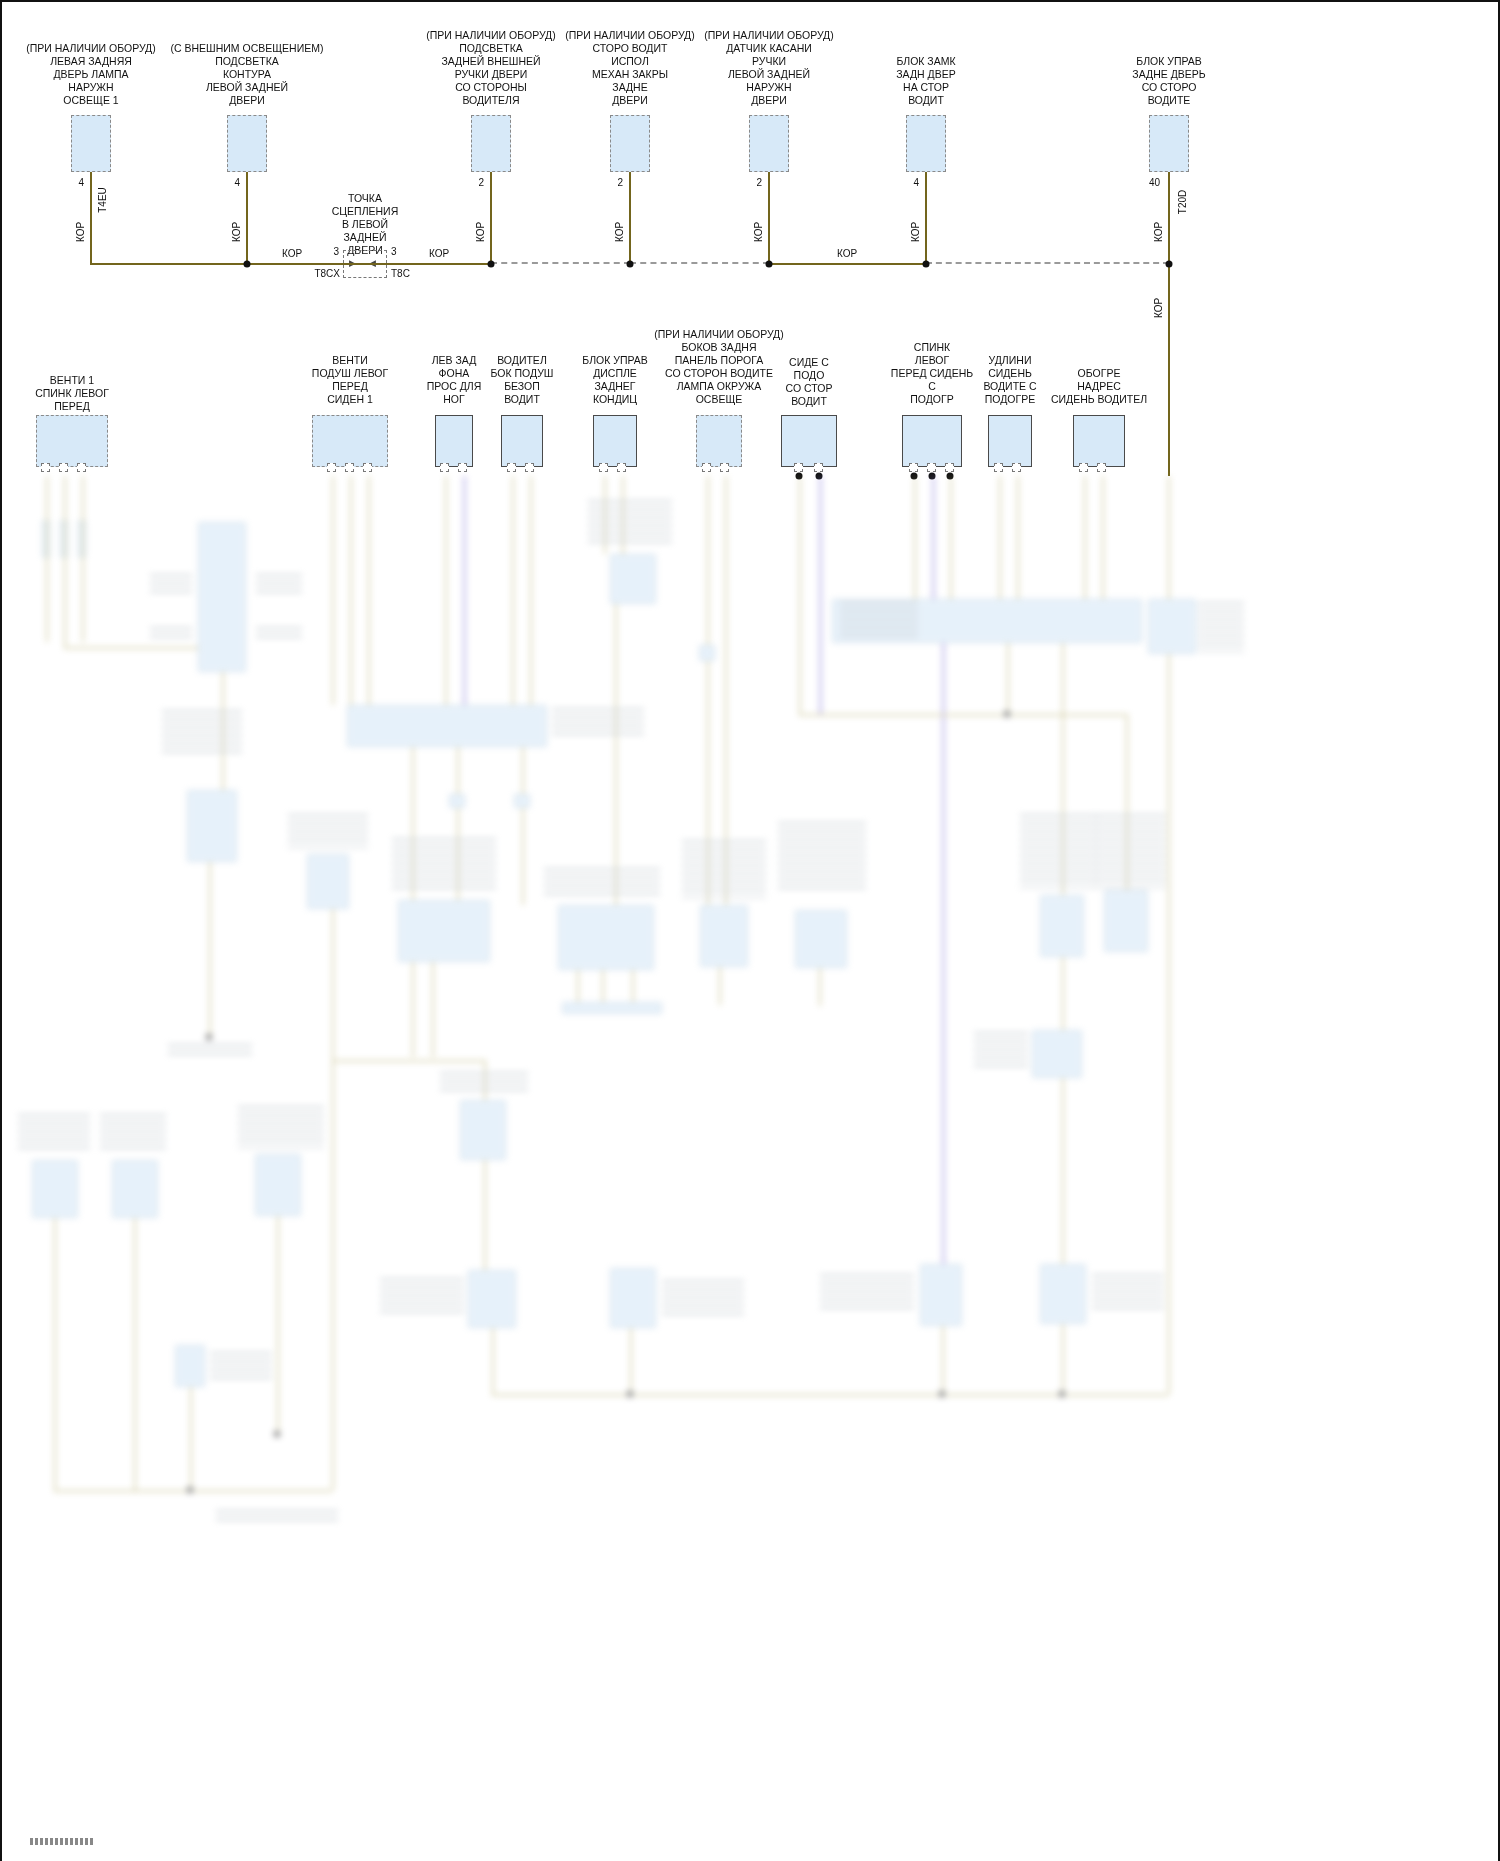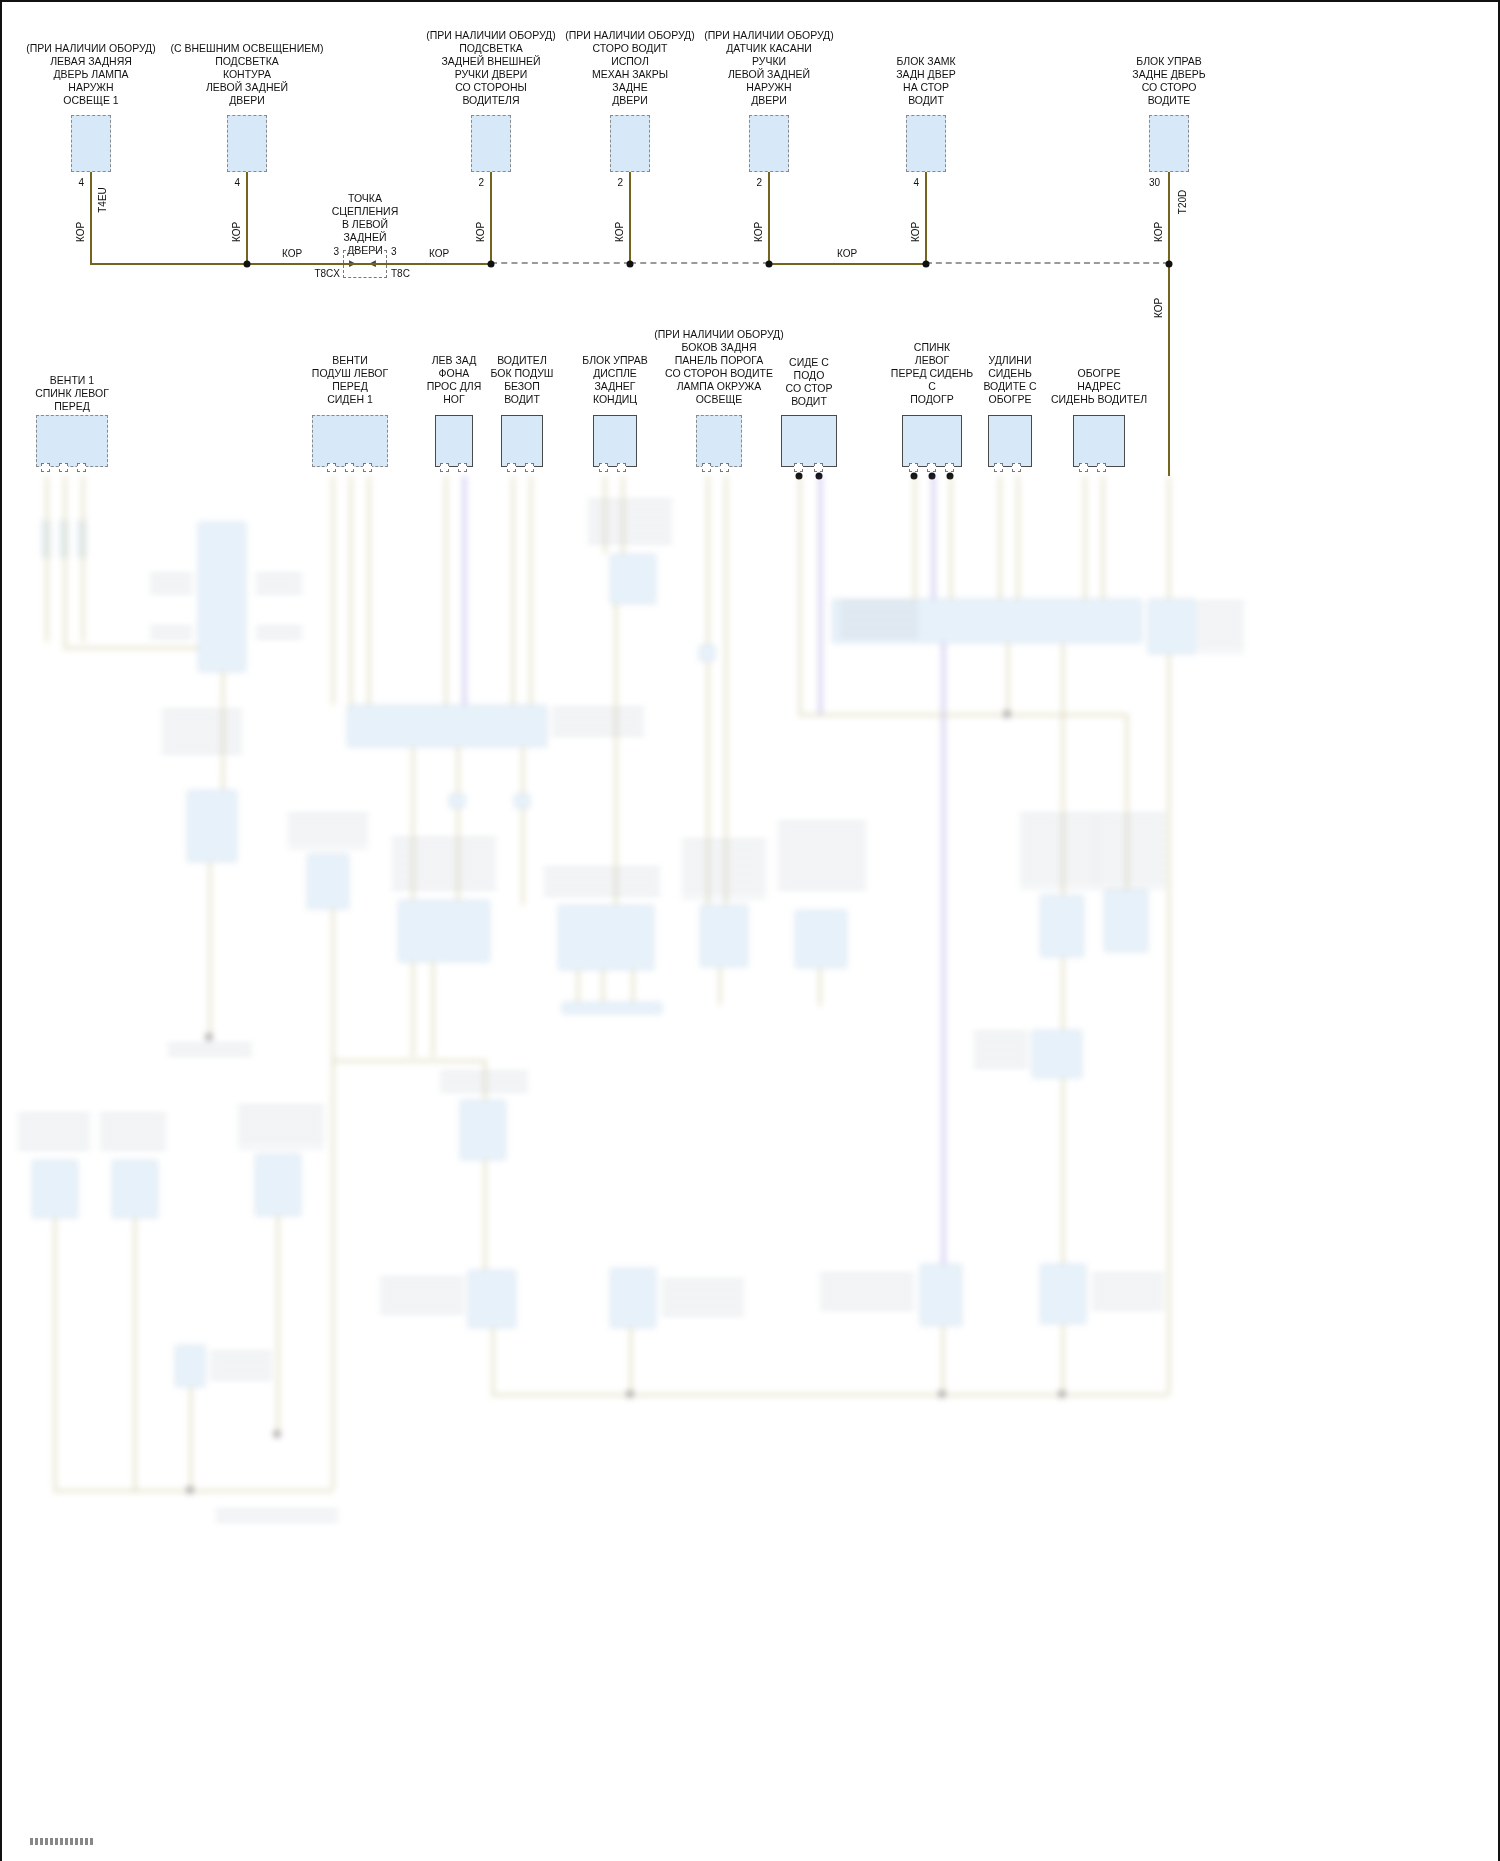--- a/index.html
+++ b/index.html
@@ -112,21 +112,21 @@
   <div class="vw" style="left:923px;top:170px;height:93px"></div>
   <div class="pn" style="left:891px;top:175px">4</div>
   <div class="vt" style="left:913px;top:230px">КОР</div>
 
   <div class="lbl" style="left:1167px;top:53px">БЛОК УПРАВ
 ЗАДНЕ ДВЕРЬ
 СО СТОРО
 ВОДИТЕ</div>
   <div class="cbox" style="left:1147px;top:113px;width:40px;height:57px"></div>
   <div class="vw" style="left:1166px;top:170px;height:304px"></div>
-  <div class="pn" style="left:1132px;top:175px">30</div>
+  <div class="pn" style="left:1132px;top:175px">40</div>
   <div class="vt" style="left:1180px;top:200px">T20D</div>
   <div class="vt" style="left:1156px;top:230px">КОР</div>
   <div class="vt" style="left:1156px;top:306px">КОР</div>
 
   <div class="hw" style="left:88px;top:261px;width:254px"></div>
   <div class="hw" style="left:341px;top:261px;width:44px"></div>
   <div class="hw" style="left:385px;top:261px;width:104px"></div>
   <div class="hd" style="left:489px;top:260px;width:139px"></div>
   <div class="hd" style="left:628px;top:260px;width:139px"></div>
   <div class="hw" style="left:767px;top:261px;width:157px"></div>
@@ -212,21 +212,21 @@
   <div class="sq" style="left:907px;top:461px"></div>
   <div class="sq" style="left:925px;top:461px"></div>
   <div class="sq" style="left:943px;top:461px"></div>
   <div class="dot" style="left:912px;top:474px"></div>
   <div class="dot" style="left:930px;top:474px"></div>
   <div class="dot" style="left:948px;top:474px"></div>
 
   <div class="lbl" style="left:1008px;top:352px">УДЛИНИ
 СИДЕНЬ
 ВОДИТЕ С
-ОБОГРЕ</div>
+ПОДОГРЕ</div>
   <div class="cbox s" style="left:986px;top:413px;width:44px;height:52px"></div>
   <div class="sq" style="left:992px;top:461px"></div>
   <div class="sq" style="left:1010px;top:461px"></div>
 
   <div class="lbl" style="left:1097px;top:365px">ОБОГРЕ
 НАДРЕС
 СИДЕНЬ ВОДИТЕЛ</div>
   <div class="cbox s" style="left:1071px;top:413px;width:52px;height:52px"></div>
   <div class="sq" style="left:1077px;top:461px"></div>
   <div class="sq" style="left:1095px;top:461px"></div>

